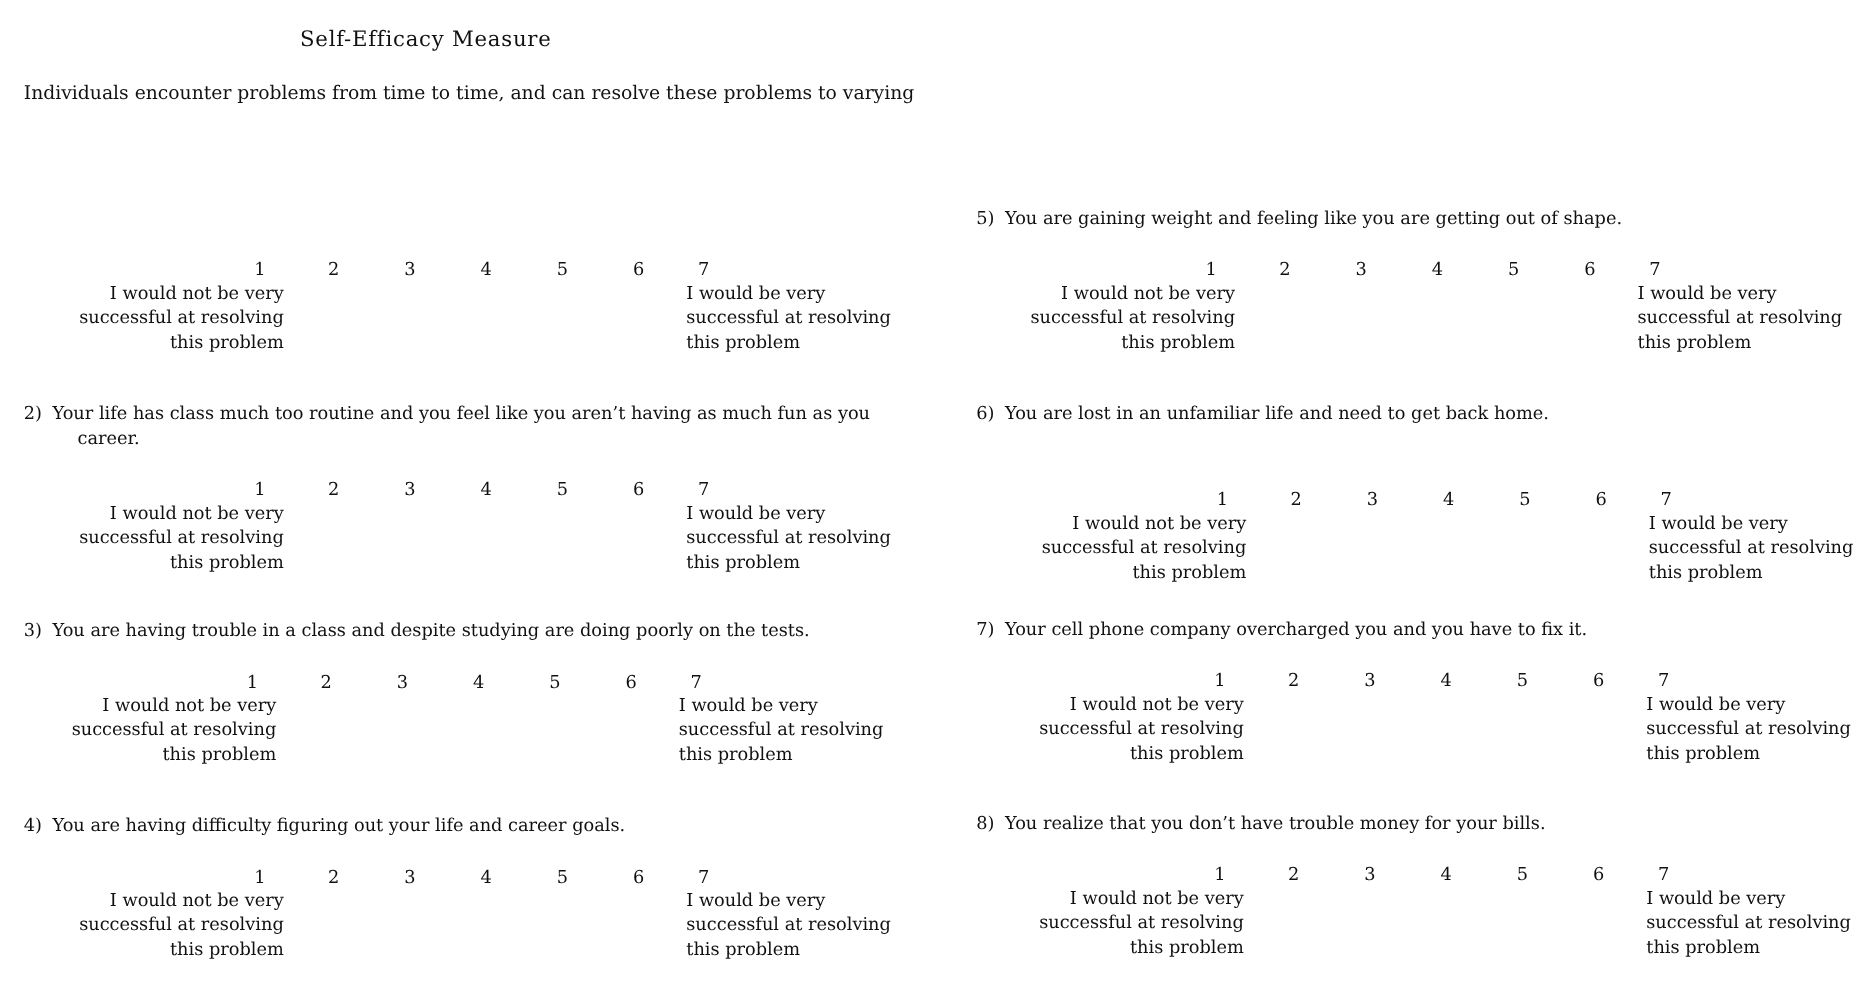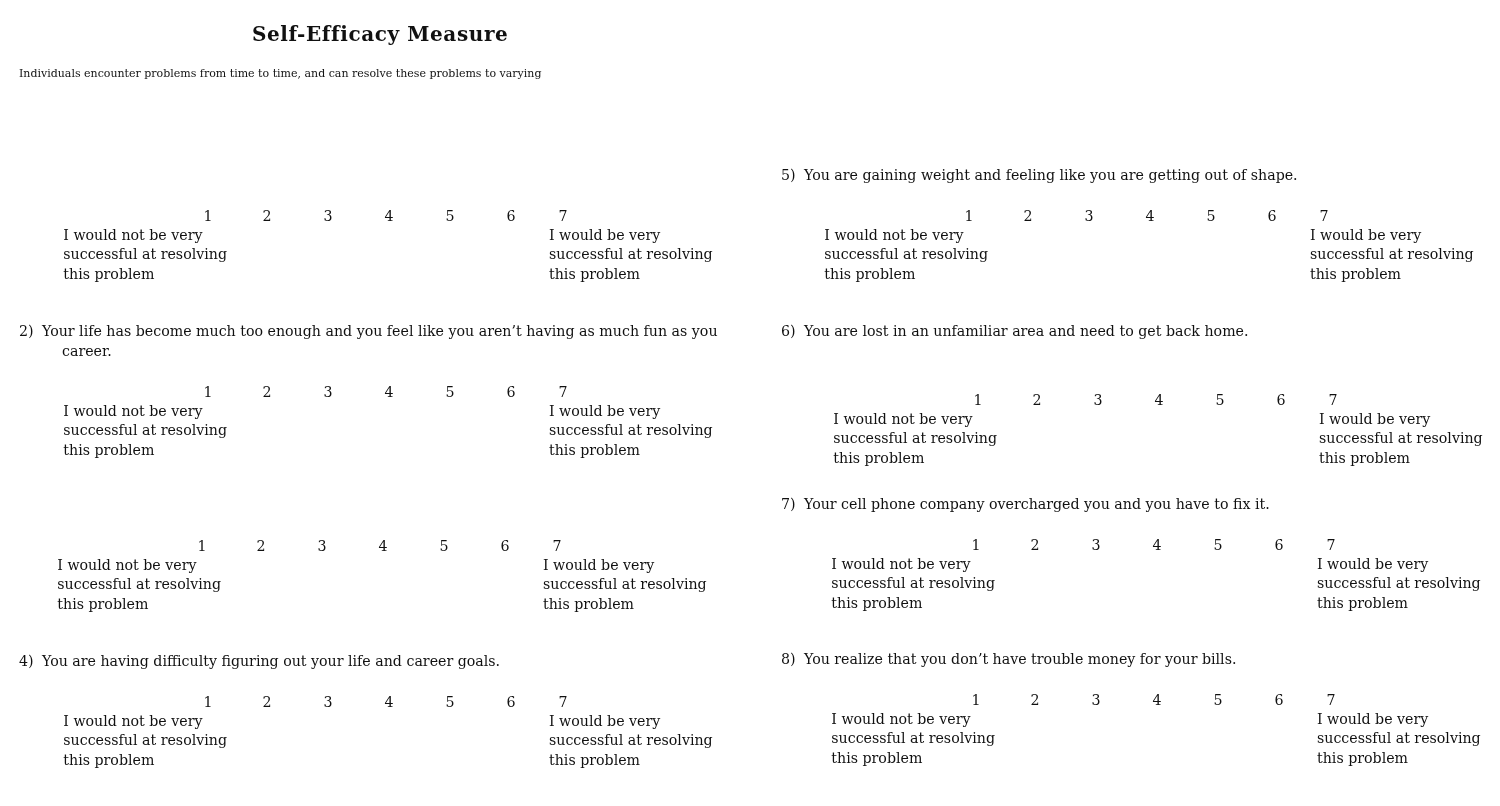--- a/index.html
+++ b/index.html
@@ -10,33 +10,33 @@
     body {
       width: 1500px;
       height: 806px;
       position: relative;
       overflow: hidden;
       font-family: "DejaVu Serif", "Liberation Serif", serif;
       color: #111111;
     }
     .title {
       position: absolute;
-      left: 252px;
+      left: 240px;
       top: 22px;
-      font-size: 20px;
-      font-weight: bold;
+      font-size: 17px;
+      font-weight: normal;
       letter-spacing: 0.6px;
       white-space: nowrap;
     }
     .intro {
       position: absolute;
       left: 19px;
       top: 63px;
       width: 760px;
-      font-size: 11px;
+      font-size: 15px;
       line-height: 22.5px;
     }
     .intro-line { display: block; white-space: nowrap; }
 
     .item {
       position: absolute;
       width: 740px;
       height: 140px;
     }
     .question {
@@ -70,21 +70,21 @@
       width: 14px;
       text-align: center;
     }
     .anchor {
       position: absolute;
       top: 19px;
       font-size: 14.2px;
       line-height: 19.3px;
       white-space: nowrap;
     }
-    .anchor-left { }
+    .anchor-left { text-align: right; }
     .anchor-right { text-align: left; }
     .anchor span { display: block; }
   </style>
 </head>
 <body>
 
 <div>
   <div class="title">Self-Efficacy Measure</div>
 
   <div class="intro">
@@ -108,21 +108,21 @@
       </div>
       <div class="anchor anchor-right" style="left: 530px;">
         <span>I would be very</span>
         <span>successful at resolving</span>
         <span>this problem</span>
       </div>
     </div>
   </div>
       <div class="item" style="left: 19px; top: 322px;">
     <div class="question">
-      <span class="q-num">2)</span><span class="q-text">Your life has become much too enough and you feel like you aren’t having as much fun as you</span>
+      <span class="q-num">2)</span><span class="q-text">Your life has class much too routine and you feel like you aren’t having as much fun as you</span>
       <span class="q-cont">career.</span>
     </div>
     <div class="scale" style="top: 61px; left: 0px;">
       <span class="scale-num" style="left: 182px;">1</span>
       <span class="scale-num" style="left: 241px;">2</span>
       <span class="scale-num" style="left: 302px;">3</span>
       <span class="scale-num" style="left: 363px;">4</span>
       <span class="scale-num" style="left: 424px;">5</span>
       <span class="scale-num" style="left: 485px;">6</span>
       <span class="scale-num" style="left: 537px;">7</span>
@@ -132,20 +132,24 @@
         <span>this problem</span>
       </div>
       <div class="anchor anchor-right" style="left: 530px;">
         <span>I would be very</span>
         <span>successful at resolving</span>
         <span>this problem</span>
       </div>
     </div>
   </div>
       <div class="item" style="left: 19px; top: 496px;">
+    <div class="question">
+      <span class="q-num">3)</span><span class="q-text">You are having trouble in a class and despite studying are doing poorly on the tests.</span>
+      
+    </div>
     <div class="scale" style="top: 41px; left: -6px;">
       <span class="scale-num" style="left: 182px;">1</span>
       <span class="scale-num" style="left: 241px;">2</span>
       <span class="scale-num" style="left: 302px;">3</span>
       <span class="scale-num" style="left: 363px;">4</span>
       <span class="scale-num" style="left: 424px;">5</span>
       <span class="scale-num" style="left: 485px;">6</span>
       <span class="scale-num" style="left: 537px;">7</span>
       <div class="anchor anchor-left" style="right: 532px;">
         <span>I would not be very</span>
@@ -204,21 +208,21 @@
       </div>
       <div class="anchor anchor-right" style="left: 530px;">
         <span>I would be very</span>
         <span>successful at resolving</span>
         <span>this problem</span>
       </div>
     </div>
   </div>
       <div class="item" style="left: 781px; top: 322px;">
     <div class="question">
-      <span class="q-num">6)</span><span class="q-text">You are lost in an unfamiliar area and need to get back home.</span>
+      <span class="q-num">6)</span><span class="q-text">You are lost in an unfamiliar life and need to get back home.</span>
       
     </div>
     <div class="scale" style="top: 69px; left: 8px;">
       <span class="scale-num" style="left: 182px;">1</span>
       <span class="scale-num" style="left: 241px;">2</span>
       <span class="scale-num" style="left: 302px;">3</span>
       <span class="scale-num" style="left: 363px;">4</span>
       <span class="scale-num" style="left: 424px;">5</span>
       <span class="scale-num" style="left: 485px;">6</span>
       <span class="scale-num" style="left: 537px;">7</span>

